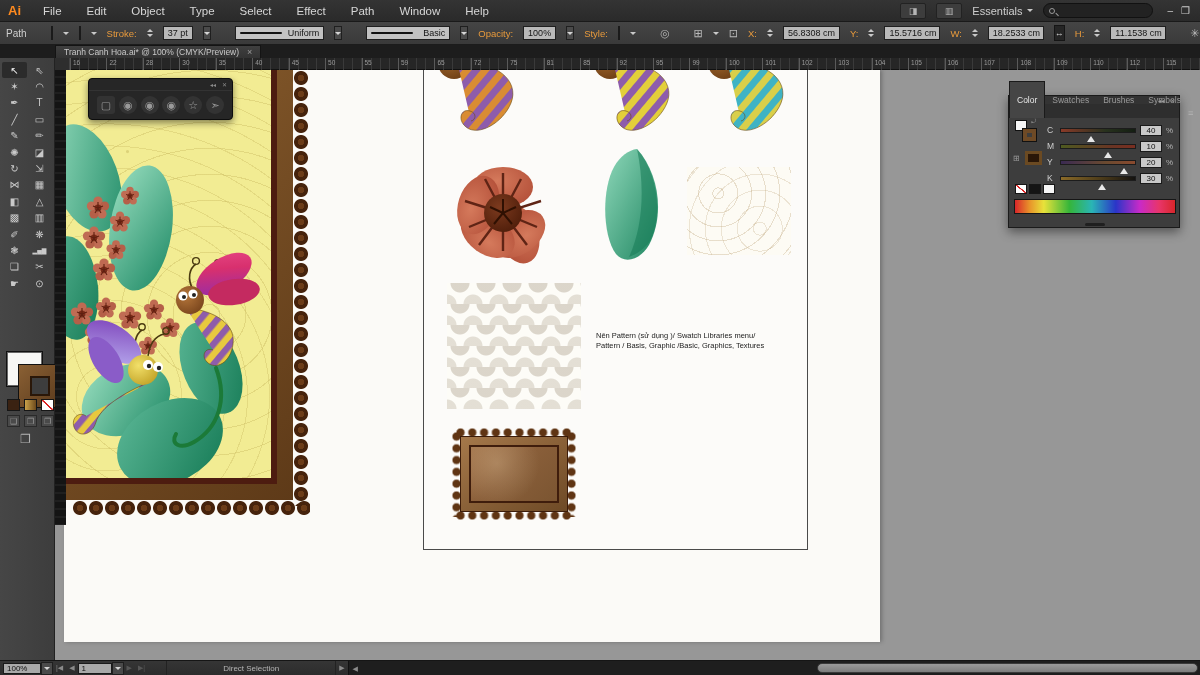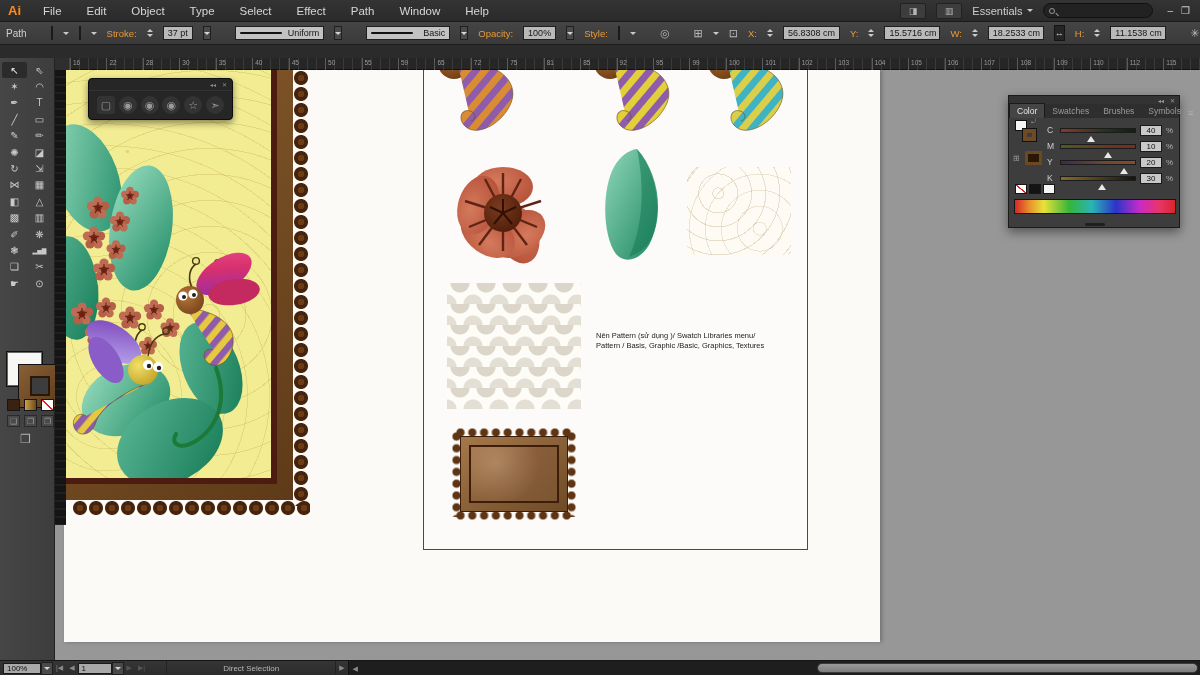--- a/index.html
+++ b/index.html
@@ -92,21 +92,21 @@
   .fs-dots-l,.fs-dots-r{position:absolute;top:4px;bottom:4px;width:11px;background:radial-gradient(circle at 5.5px 5.5px,#5f3413 3.4px,rgba(95,52,19,.5) 4px,transparent 5px);background-size:11px 11.8px}
   .fs-dots-l{left:0}.fs-dots-r{right:0}
   .fs-wood{position:absolute;inset:9px;background:linear-gradient(145deg,#a5784a,#6e4a26);border:1px solid #3c1c0a}
   .fs-core{position:absolute;inset:8px;border:2px solid #3f1d0c;background:linear-gradient(135deg,#a07249 0%,#8a5f3a 45%,#7b5531 100%);background-blend-mode:normal}
   .fs-core::after{content:"";position:absolute;inset:0;background:radial-gradient(circle at 30% 30%,rgba(255,230,190,.25),transparent 60%)}
 
   
   .cpanel{position:absolute;left:1008px;top:95px;width:172px;height:133px;background:#3d3d3d;border:1px solid #1a1a1a;box-shadow:0 4px 10px rgba(0,0,0,.45);z-index:60}
   .cp-top{height:8px;display:flex;justify-content:flex-end;align-items:center;gap:6px;color:#9a9a9a;font-size:6px;padding:0 4px;background:#333}
   .cp-tabs{height:14px;background:#2e2e2e;display:flex;align-items:flex-end;font-size:8.5px;color:#9a9a9a}
-  .cp-tab{padding:2px 7px}
+  .cp-tab{padding:13px 7px}
   .cp-tab.active{background:#454545;color:#e8e8e8;border:1px solid #1a1a1a;border-bottom:none}
   .cp-menu{margin-left:auto;color:#b5b5b5;padding-right:5px;font-size:9px}
   .sliders{position:absolute;left:38px;top:26px;width:132px}
   .srow{display:flex;align-items:center;height:16px;gap:4px}
   .sch{width:9px;color:#cfcfcf;font-size:8.5px}
   .sbar{position:relative;width:76px;height:5px;border:1px solid #1c1c1c}
   .sbar.c{background:linear-gradient(90deg,#8a3a28,#28321e 60%,#141e12)}
   .sbar.m{background:linear-gradient(90deg,#4e5a20,#6a3424 70%,#7a2e20)}
   .sbar.y{background:linear-gradient(90deg,#3a2a52,#6a4a30 60%,#8a4a2e)}
   .sbar.k{background:linear-gradient(90deg,#8a6a28,#3a2e16 70%,#141210)}
@@ -233,20 +233,26 @@
         <i class="u"></i>
         <i class="d"></i>
       </span>
     <span class="field" style="width:56px">11.1538 cm</span>
     <span class="vsep"></span>
     <span class="ctrlicon">✳</span>
     <span class="ctrlicon">❖</span>
       <i class="caret"></i>
   </div>
 
+  <div class="tabbar">
+    <div class="doctab">
+      <span>Tranh Canh Hoa.ai* @ 100% (CMYK/Preview)</span>
+      <span class="x">×</span>
+    </div>
+  </div>
 
   <div class="toolbar">
     <div class="tools">
       <div class="tool active">↖</div>
       <div class="tool">⇖</div>
       <div class="tool">✶</div>
       <div class="tool">◠</div>
       <div class="tool">✒</div>
       <div class="tool">T</div>
       <div class="tool">╱</div>

